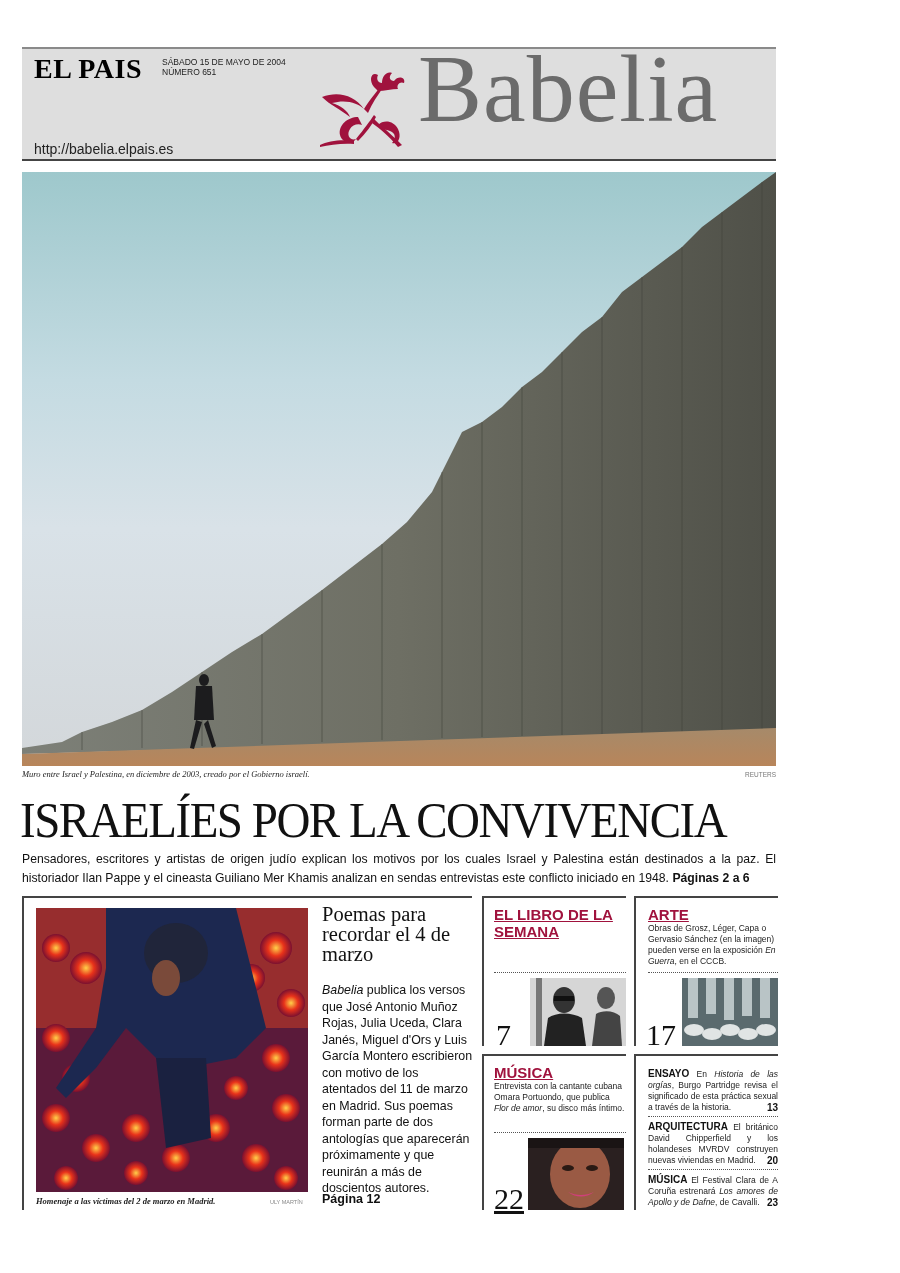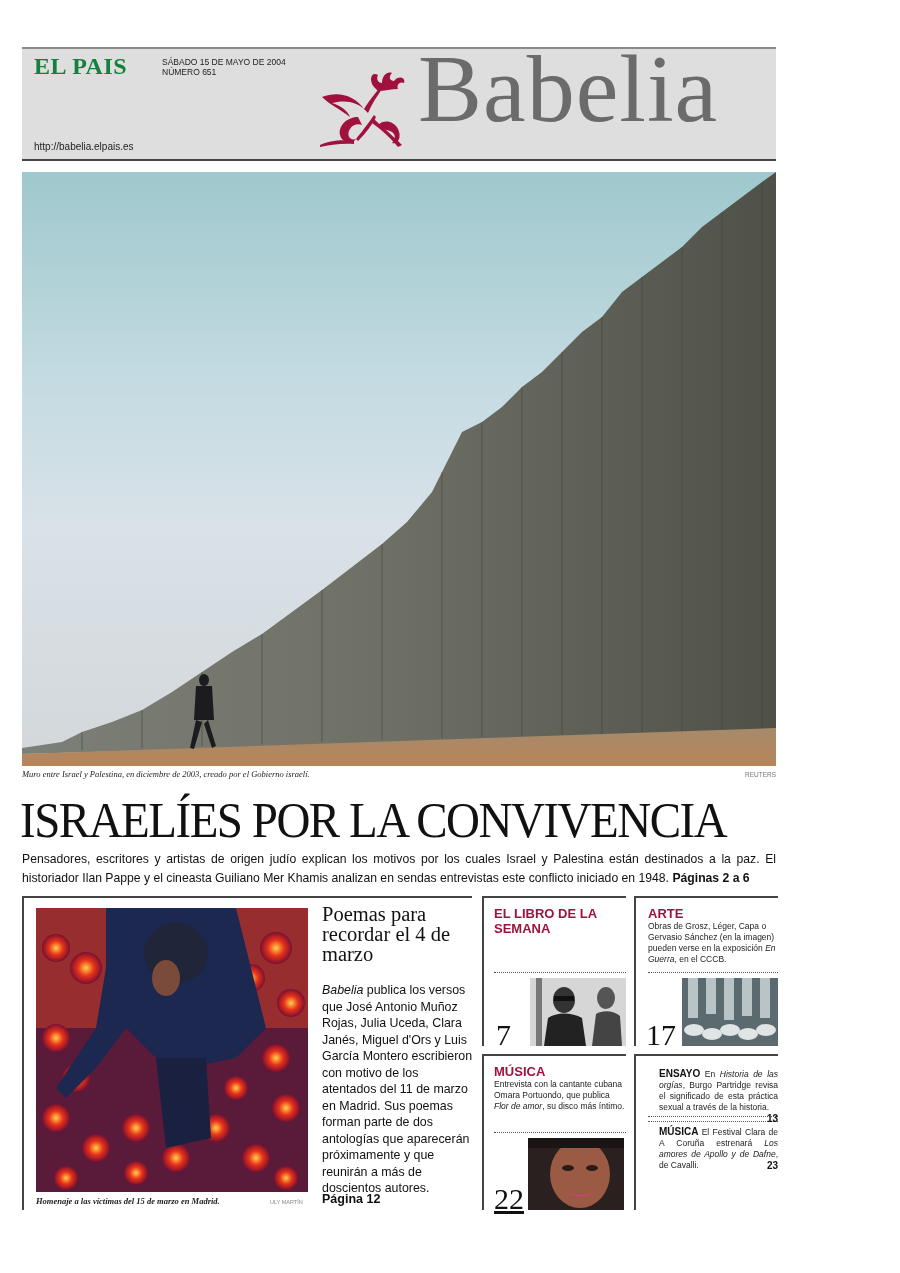--- a/index.html
+++ b/index.html
@@ -1,22 +1,22 @@
 <!DOCTYPE html>
 <html><head>
 <meta charset="utf-8">
 <style>
   html, body { margin: 0; padding: 0; background: #ffffff; }
   body { width: 900px; height: 1273px; position: relative; overflow: hidden; font-family: "Liberation Sans", sans-serif; color: #111; }
 
   
   .masthead { position: absolute; left: 22px; top: 47px; width: 754px; height: 110px; background: #dedede; border-top: 2px solid #8a8a8a; border-bottom: 2px solid #444; }
-  .elpais { position: absolute; left: 12px; top: 4px; font-family: "Liberation Serif", serif; font-weight: bold; font-size: 24px; letter-spacing: 0.5px; color: #15803d; }
+  .elpais { position: absolute; left: 12px; top: 4px; font-family: "Liberation Serif", serif; font-weight: bold; font-size: 28px; letter-spacing: 0.5px; color: #000000; }
   .dateblock { position: absolute; left: 140px; top: 8px; font-size: 8.5px; line-height: 10px; color: #222; text-transform: uppercase; }
-  .url { position: absolute; left: 12px; top: 92px; font-size: 10px; color: #222; }
+  .url { position: absolute; left: 12px; top: 92px; font-size: 14px; color: #222; }
   .logo-icon { position: absolute; left: 296px; top: 20px; width: 96px; height: 82px; }
   .babelia { position: absolute; left: 396px; top: -8px; font-family: "Liberation Serif", serif; font-size: 96px; color: #6b6b6b; letter-spacing: 1px; line-height: 1; }
 
   
   .mainphoto { position: absolute; left: 22px; top: 172px; width: 754px; height: 594px; overflow: hidden; background: linear-gradient(180deg, #9ec8cc 0%, #c4dbe2 35%, #d9e2e8 60%, #d3d7da 100%); }
   .mainphoto svg { position: absolute; left: 0; top: 0; }
   .caption-main { position: absolute; left: 22px; top: 769px; font-family: "Liberation Serif", serif; font-style: italic; font-size: 8.5px; color: #222; text-align: right; }
   .credit-main { position: absolute; right: 124px; top: 771px; font-size: 6.5px; color: #777; text-transform: uppercase; }
 
   
@@ -29,29 +29,29 @@
   .poem-photo { position: absolute; left: 12px; top: 10px; width: 272px; height: 284px; overflow: hidden; background: #2a1a30; }
   .poem-caption { position: absolute; left: 12px; top: 298px; font-family: "Liberation Serif", serif; font-style: italic; font-weight: bold; font-size: 8.5px; color: #222; }
   .poem-credit { position: absolute; left: 246px; top: 301px; font-size: 5.5px; color: #888; text-transform: uppercase; }
   .poem-title { position: absolute; left: 298px; top: 6px; width: 150px; font-family: "Liberation Serif", serif; font-size: 20.5px; line-height: 20px; color: #111; }
   .poem-body { position: absolute; left: 298px; top: 84px; width: 152px; font-size: 12.4px; line-height: 16.5px; color: #111; }
   .poem-body i { font-style: italic; }
   .poem-page { position: absolute; left: 298px; top: 294px; font-weight: bold; font-size: 12.5px; color: #111; }
 
   
   .box { position: absolute; border-top: 2px solid #444; border-left: 2px solid #444; }
-  .box-label { font-weight: bold; font-size: 13px; color: #a0123d; text-transform: uppercase; }
+  .box-label { font-weight: bold; font-size: 15px; color: #a0123d; text-transform: uppercase; text-decoration: underline; }
   .box-text { font-size: 8.5px; line-height: 11px; color: #222; }
   .box-text i { font-style: italic; }
   .dotted { border-top: 1px dotted #555; }
   .pagenum { position: absolute; font-family: "Liberation Serif", serif; font-size: 30px; color: #111; line-height: 1; }
   .thumb { position: absolute; overflow: hidden; }
 
   .short { padding: 0; }
-  .short-item { font-size: 8.5px; line-height: 11px; color: #222; text-align: justify; margin-left: 11px; }
+  .short-item { font-size: 8.5px; line-height: 11px; color: #222; text-align: justify; }
   .short-item .lab { font-weight: bold; font-size: 10px; color: #111; text-transform: uppercase; }
   .short-item .pg { font-weight: bold; font-size: 10px; color: #111; float: right; }
 </style>
 </head>
 <body>
 
 <div class="masthead">
   <div class="elpais">EL PAIS</div>
   <div class="dateblock">
     <div>SÁBADO 15 DE MAYO DE 2004</div>
@@ -159,21 +159,21 @@
         <circle cx="240" cy="150" r="14"></circle>
           <circle cx="200" cy="180" r="12"></circle>
       </g>
 
       <path fill="#1c2850" d="M70 0 L200 0 L210 40 L230 120 L200 150 L150 160 L120 150 L90 120 L60 160 L30 190 L20 180 L60 120 L70 60 Z"></path>
       <ellipse cx="140" cy="45" rx="32" ry="30" fill="#20253a"></ellipse>
       <ellipse cx="130" cy="70" rx="14" ry="18" fill="#7a4a3a"></ellipse>
       <path fill="#1a2140" d="M120 150 L170 150 L175 230 L130 240 Z"></path>
     </svg>
   </div>
-  <div class="poem-caption">Homenaje a las víctimas del 15 de marzo en Madrid.</div>
+  <div class="poem-caption">Homenaje a las víctimas del 2 de marzo en Madrid.</div>
   <div class="poem-credit">ULY MARTÍN</div>
   <div class="poem-title">Poemas para recordar el 4 de marzo</div>
   <div class="poem-body"><i>Babelia</i><span> publica los versos que José Antonio Muñoz Rojas, Julia Uceda, Clara Janés, Miguel d'Ors y Luis García Montero escribieron con motivo de los atentados del 11 de marzo en Madrid. Sus poemas forman parte de dos antologías que aparecerán próximamente y que reunirán a más de doscientos autores.</span></div>
   <div class="poem-page">Página 12</div>
 </div>
 
 <div class="box" style="left:482px; top:896px; width:142px; height:148px;">
   <div style="position:absolute; left:10px; top:8px; width:132px;">
     <div class="box-label">EL LIBRO DE LA SEMANA</div>
   </div>
@@ -239,19 +239,23 @@
   <div class="pagenum" style="left:10px; top:128px;text-decoration:underline;">22</div>
 </div>
 
 <div class="box short" style="left:634px; top:1054px; width:142px; height:154px;">
   <div style="position:absolute; left:12px; top:12px; width:130px;">
     <div class="short-item">
       <span class="lab">ENSAYO</span><span> En </span><i>Historia de las orgías</i><span>, Burgo Partridge revisa el significado de esta práctica sexual a través de la historia.</span>
       <span class="pg">13</span>
     </div>
     <div class="dotted" style="margin:3px 0 4px;"></div>
+    <div class="short-item">
+      <span class="lab">ARQUITECTURA</span><span> El británico David Chipperfield y los holandeses MVRDV construyen nuevas viviendas en Madrid.</span>
+      <span class="pg">20</span>
+    </div>
     <div class="dotted" style="margin:3px 0 4px;"></div>
     <div class="short-item">
       <span class="lab">MÚSICA</span><span> El Festival Clara de A Coruña estrenará </span><i>Los amores de Apollo y de Dafne</i><span>, de Cavalli.</span>
       <span class="pg">23</span>
     </div>
   </div>
 </div>
 
 </body></html>

